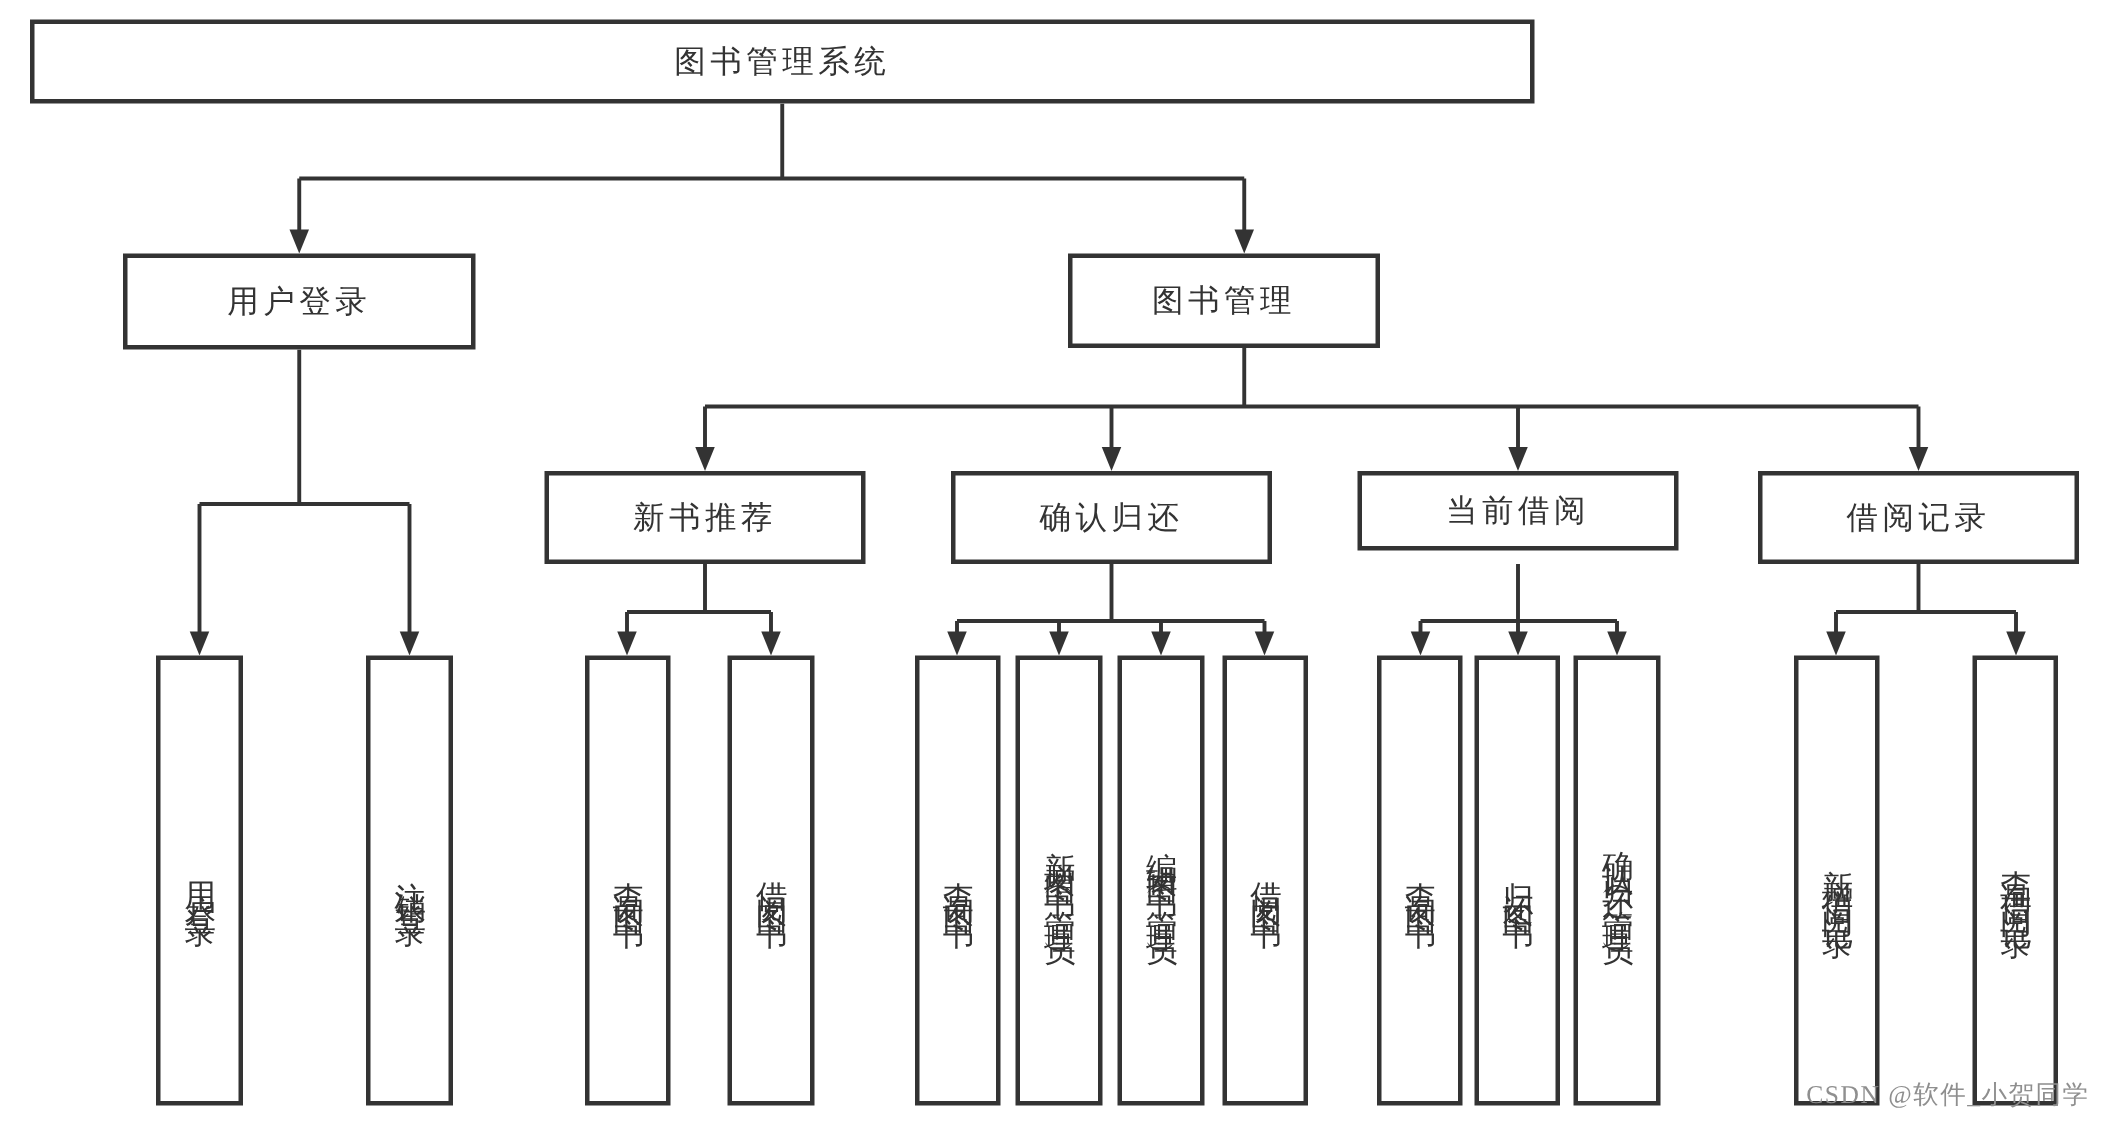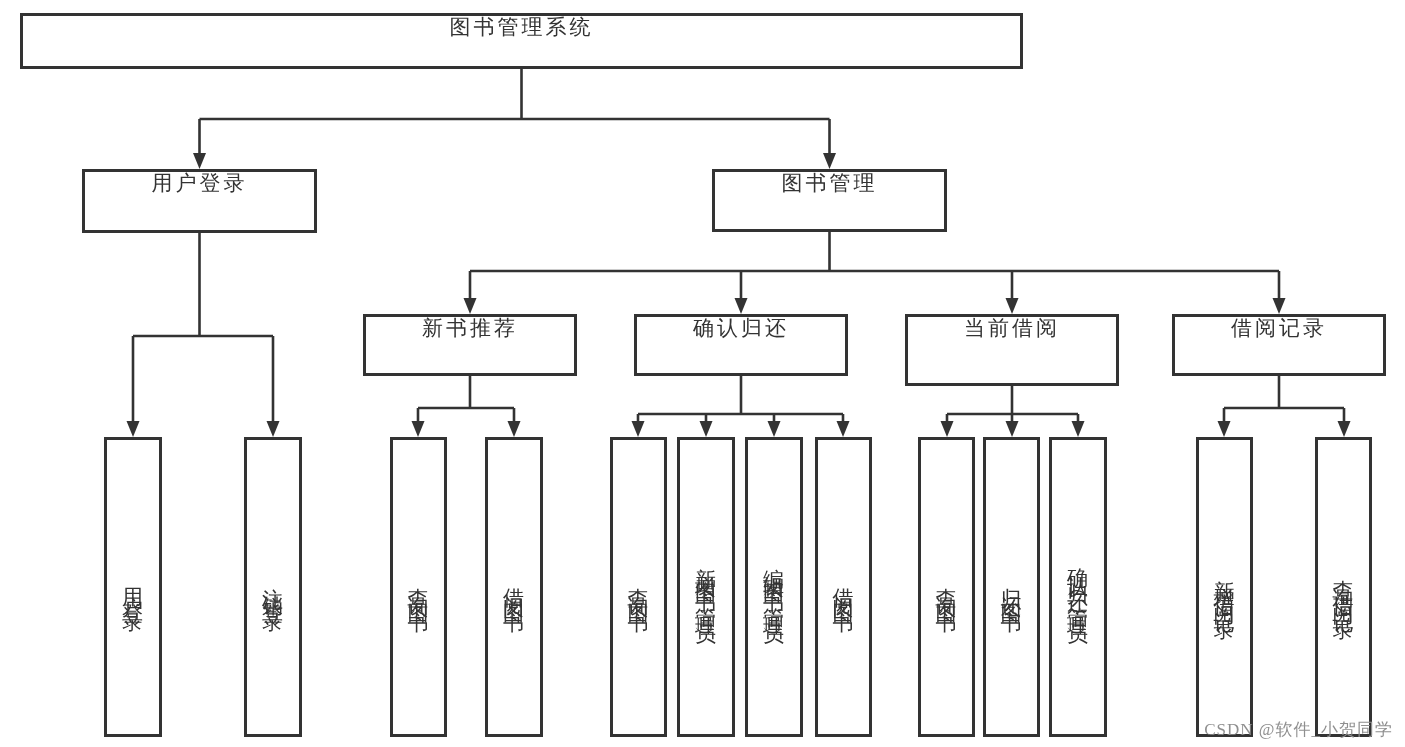--- a/index.html
+++ b/index.html
@@ -15,21 +15,21 @@
     background:var(--background);
     font-family:"Liberation Sans","DejaVu Sans",sans-serif;
     overflow:hidden;
   }
   #edges{position:absolute;left:0;top:0;width:1405px;height:747px;z-index:1;}
   .hbox{
     position:absolute;z-index:2;
     box-sizing:border-box;
     border:3px solid var(--line);
     background:#ffffff;
-    display:flex;align-items:flex-start;justify-content:center;
+    display:flex;align-items:center;justify-content:center;
   }
   .hbox .lbl{
     font-size:21px;color:var(--text);
     letter-spacing:3px;line-height:1;
     white-space:nowrap;
   }
   .vbox{
     position:absolute;z-index:2;
     box-sizing:border-box;
     border:3px solid var(--line);
@@ -88,31 +88,31 @@
     </g>
   </svg>
 
   <div class="hbox" style="left:20px;top:13px;width:1003px;height:56px;">
     <span class="lbl">图书管理系统</span>
   </div>
 
   <div class="hbox" style="left:82px;top:169px;width:235px;height:64px;">
     <span class="lbl">用户登录</span>
   </div>
-  <div class="hbox" style="left:712px;top:169px;width:235px;height:63px;">
+  <div class="hbox" style="left:712px;top:169px;width:208px;height:63px;">
     <span class="lbl">图书管理</span>
   </div>
 
   <div class="hbox" style="left:363px;top:314px;width:214px;height:62px;">
     <span class="lbl">新书推荐</span>
   </div>
   <div class="hbox" style="left:634px;top:314px;width:214px;height:62px;">
     <span class="lbl">确认归还</span>
   </div>
-  <div class="hbox" style="left:905px;top:314px;width:214px;height:72px;">
+  <div class="hbox" style="left:905px;top:314px;width:214px;height:53px;">
     <span class="lbl">当前借阅</span>
   </div>
   <div class="hbox" style="left:1172px;top:314px;width:214px;height:62px;">
     <span class="lbl">借阅记录</span>
   </div>
 
   <div class="vbox" style="left:104px;top:437px;width:58px;height:300px;">
     <span class="lbl">用户登录</span>
   </div>
   <div class="vbox" style="left:244px;top:437px;width:58px;height:300px;">

